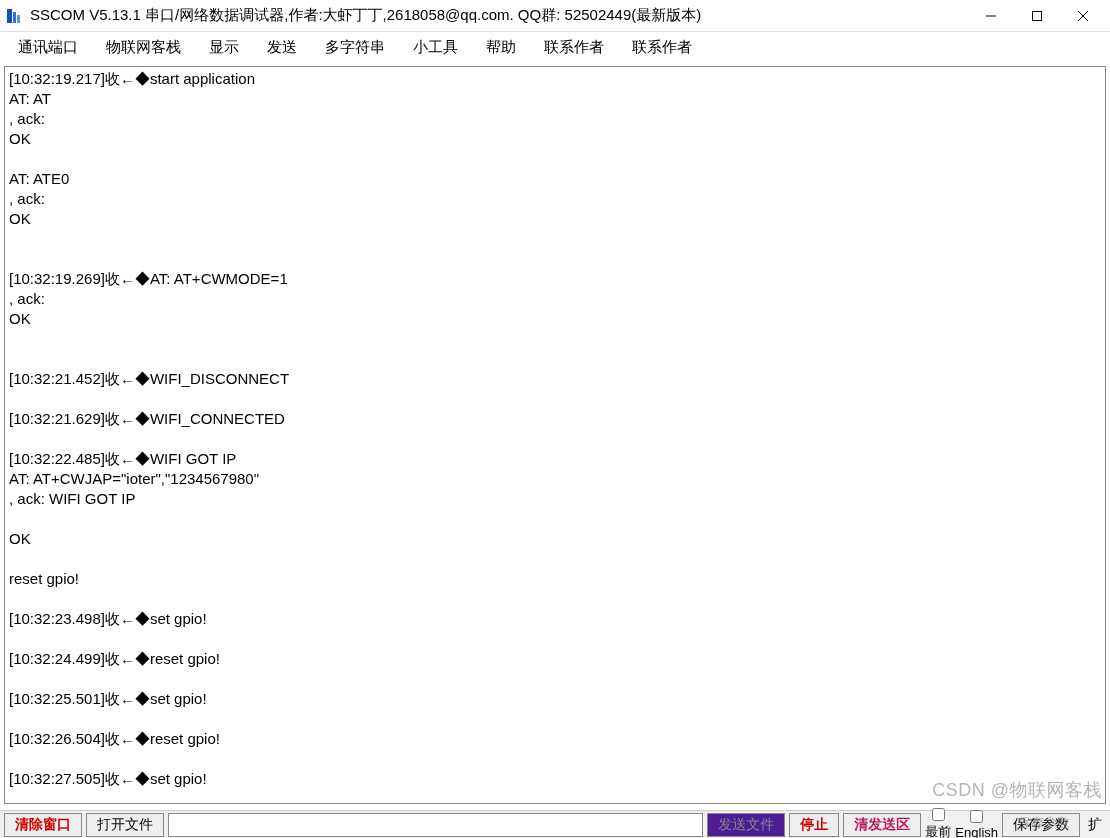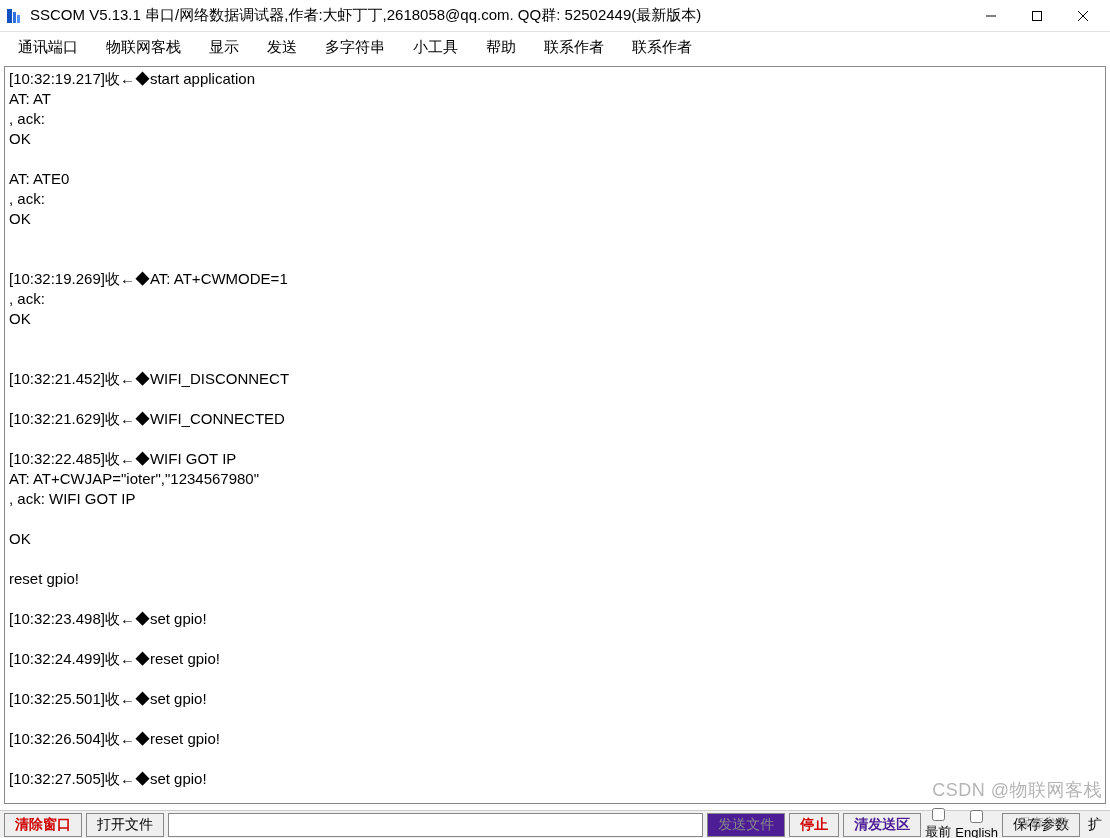--- a/index.html
+++ b/index.html
@@ -86,21 +86,21 @@
 .btn {
   padding: 2px 10px;
   height: 24px;
   border: 1px solid #888;
   background: #efefef;
   cursor: pointer;
   font-size: 14px;
   display: flex; align-items: center;
 }
 .btn.red { color: #d00000; font-weight: bold; }
-.btn.green { color: #4c1d95; font-weight: bold; }
+.btn.green { color: #be185d; font-weight: bold; }
 .btn.disabled { color: #888; background: #4c1d95; }
 
 .filepath-input {
   height: 24px;
   border: 1px solid #888;
   background: #fff;
   padding: 0 4px;
   font-size: 13px;
   min-width: 10px;
 }

